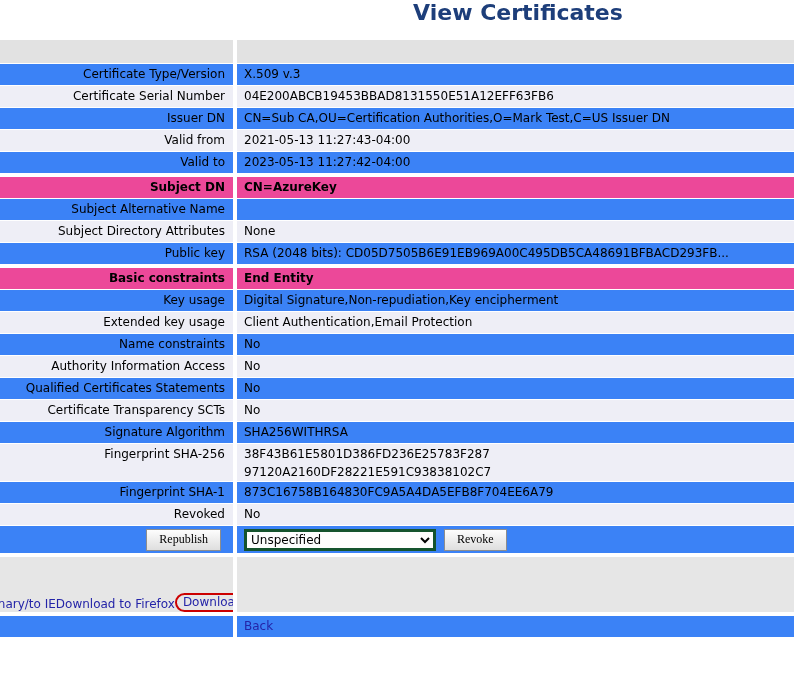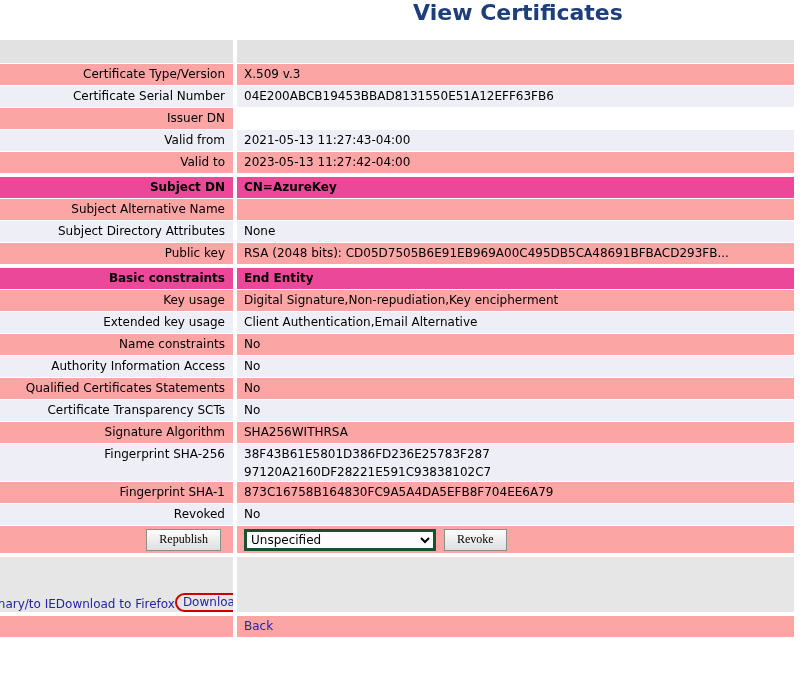--- a/index.html
+++ b/index.html
@@ -16,21 +16,21 @@
   }
   .cert-table { width:810px; }
   .row { display:flex; margin-bottom:1px; }
   .row.gap-below { margin-bottom:4px;align-items:center; }
   .cell { height:21px; line-height:21px; white-space:nowrap; overflow:hidden; }
   .cell.label { width:233px; text-align:right; padding-right:8px; }
   .sep { width:4px; background:#fff; }
   .cell.value { width:557px; padding-left:7px; }
   
   .r-top  .cell { background:#e2e2e2; height:23px; line-height:23px; }
-  .r-blue .cell { background:#fca5a5; }
+  .r-blue .cell { background:#3b82f6; }
   .r-light .cell { background:#eeeef6; }
   .r-section .cell { background:#ec4899; font-weight:bold; }
   .r-gray .cell { background:#e6e6e6; }
   
   .row-fp .cell { height:37px; line-height:18px; padding-top:1px; }
   .row-fp .value span { display:block; }
   
   .row-actions .cell { height:27px; line-height:27px; }
   .row-actions .label { display:flex; justify-content:flex-end; align-items:center; padding-right:12px; }
   .row-actions .value { display:flex; align-items:center; gap:8px; }
@@ -80,20 +80,21 @@
 
     <div class="row r-light">
       <div class="cell label">Certificate Serial Number</div>
       <div class="sep"></div>
       <div class="cell value">04E200ABCB19453BBAD8131550E51A12EFF63FB6</div>
     </div>
 
     <div class="row r-blue">
       <div class="cell label">Issuer DN</div>
       <div class="sep"></div>
+      <div class="cell value">CN=Sub CA,OU=Certification Authorities,O=Mark Test,C=US Issuer DN</div>
     </div>
 
     <div class="row r-light">
       <div class="cell label">Valid from</div>
       <div class="sep"></div>
       <div class="cell value">2021-05-13 11:27:43-04:00</div>
     </div>
 
     <div class="row r-blue gap-below">
       <div class="cell label">Valid to</div>
@@ -133,21 +134,21 @@
 
     <div class="row r-blue">
       <div class="cell label">Key usage</div>
       <div class="sep"></div>
       <div class="cell value">Digital Signature,Non-repudiation,Key encipherment</div>
     </div>
 
     <div class="row r-light">
       <div class="cell label">Extended key usage</div>
       <div class="sep"></div>
-      <div class="cell value">Client Authentication,Email Alternative</div>
+      <div class="cell value">Client Authentication,Email Protection</div>
     </div>
 
     <div class="row r-blue">
       <div class="cell label">Name constraints</div>
       <div class="sep"></div>
       <div class="cell value">No</div>
     </div>
 
     <div class="row r-light">
       <div class="cell label">Authority Information Access</div>

